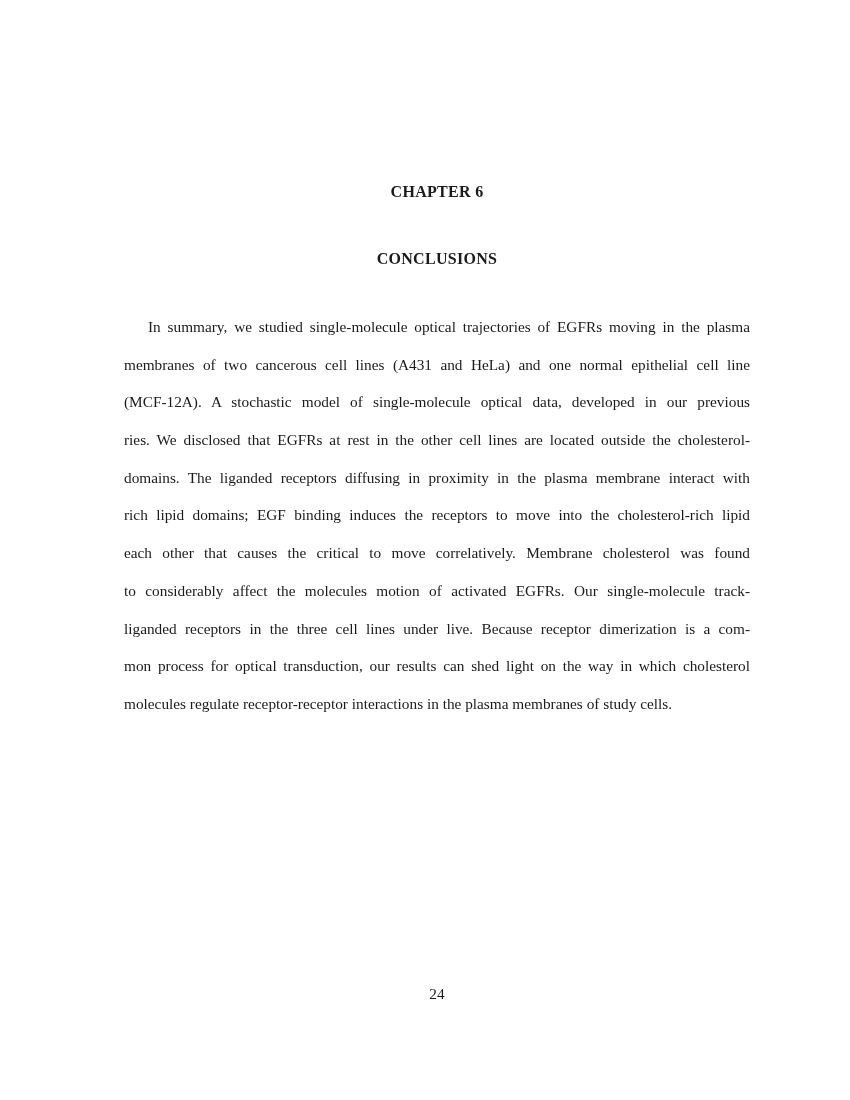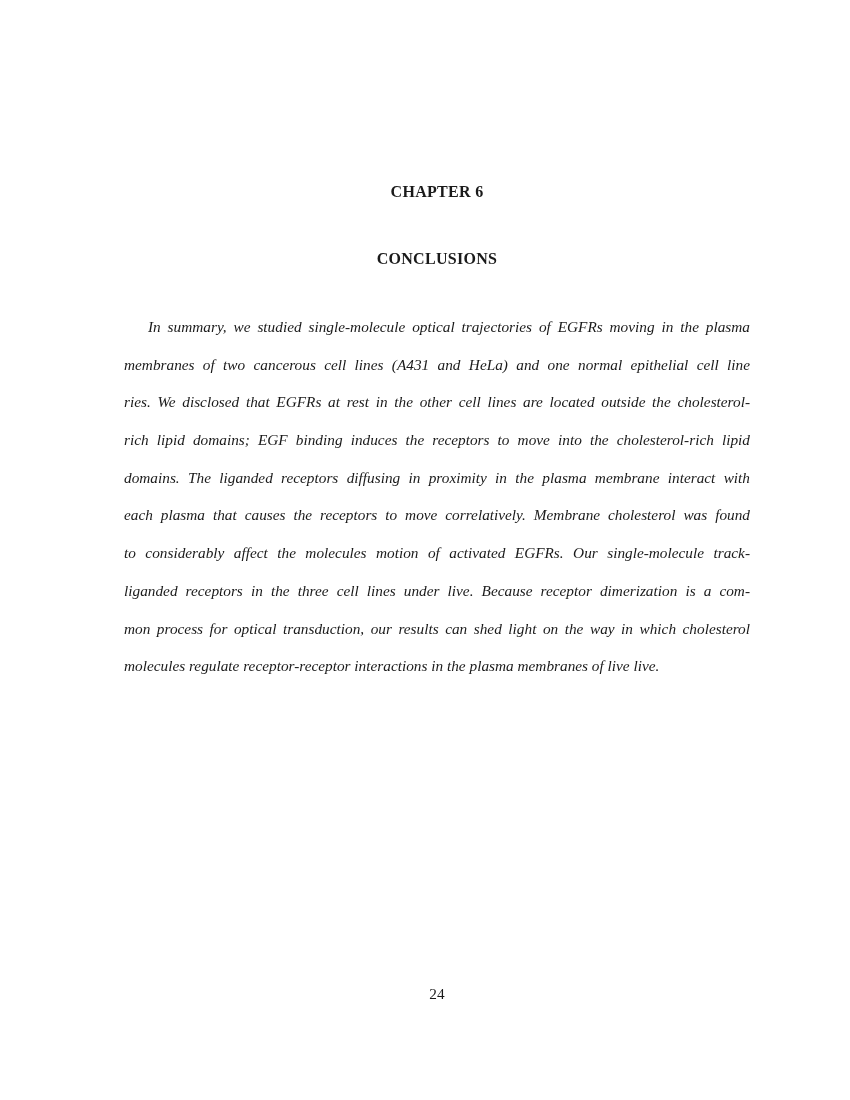--- a/index.html
+++ b/index.html
@@ -45,21 +45,20 @@
       left: 124px;
       width: 626px;
     }
     .line {
       height: 37.7px;
       line-height: 28px;
       font-size: 15.3px;
       white-space: nowrap;
       text-align: justify;
       text-align-last: justify;
-      font-style: italic;
     }
     .line.first {
       padding-left: 24px;
     }
     .line.last {
       text-align-last: left;
     }
     .page-number {
       position: absolute;
       top: 985px;
@@ -71,24 +70,25 @@
 </head>
 <body>
 
 <div class="page">
   <div class="chapter-label">CHAPTER 6</div>
   <div class="chapter-title">CONCLUSIONS</div>
 
   <div class="body-text">
     <div class="line first">In summary, we studied single-molecule optical trajectories of EGFRs moving in the plasma</div>
     <div class="line">membranes of two cancerous cell lines (A431 and HeLa) and one normal epithelial cell line</div>
+    <div class="line">(MCF-12A). A stochastic model of single-molecule optical data, developed in our previous</div>
     <div class="line">ries. We disclosed that EGFRs at rest in the other cell lines are located outside the cholesterol-</div>
+    <div class="line">domains. The liganded receptors diffusing in proximity in the plasma membrane interact with</div>
     <div class="line">rich lipid domains; EGF binding induces the receptors to move into the cholesterol-rich lipid</div>
-    <div class="line">domains. The liganded receptors diffusing in proximity in the plasma membrane interact with</div>
-    <div class="line">each plasma that causes the receptors to move correlatively.  Membrane cholesterol was found</div>
+    <div class="line">each other that causes the critical to move correlatively.  Membrane cholesterol was found</div>
     <div class="line">to considerably affect the molecules motion of activated EGFRs.  Our single-molecule track-</div>
     <div class="line">liganded receptors in the three cell lines under live. Because receptor dimerization is a com-</div>
     <div class="line">mon process for optical transduction, our results can shed light on the way in which cholesterol</div>
-    <div class="line last">molecules regulate receptor-receptor interactions in the plasma membranes of live live.</div>
+    <div class="line last">molecules regulate receptor-receptor interactions in the plasma membranes of study cells.</div>
   </div>
 
   <div class="page-number">24</div>
 </div>
 
 </body></html>

